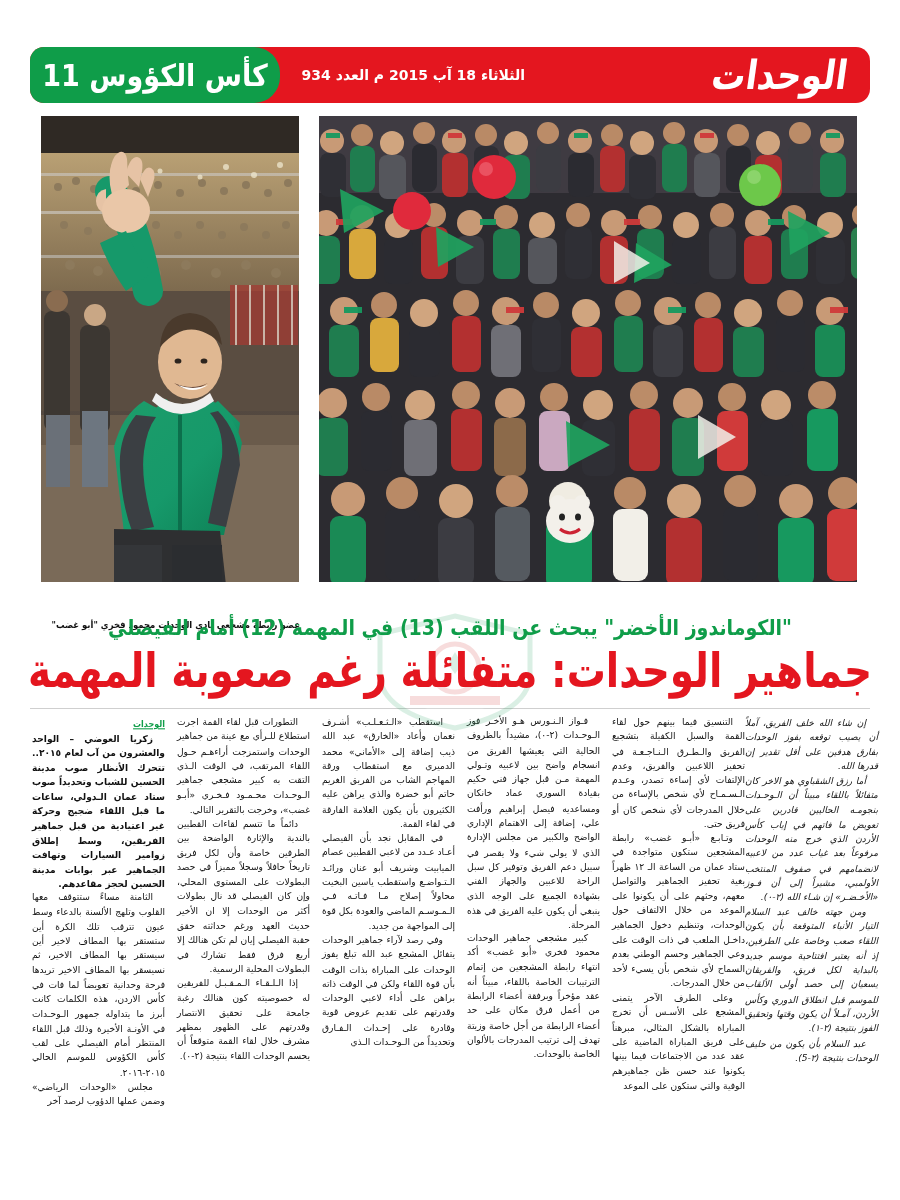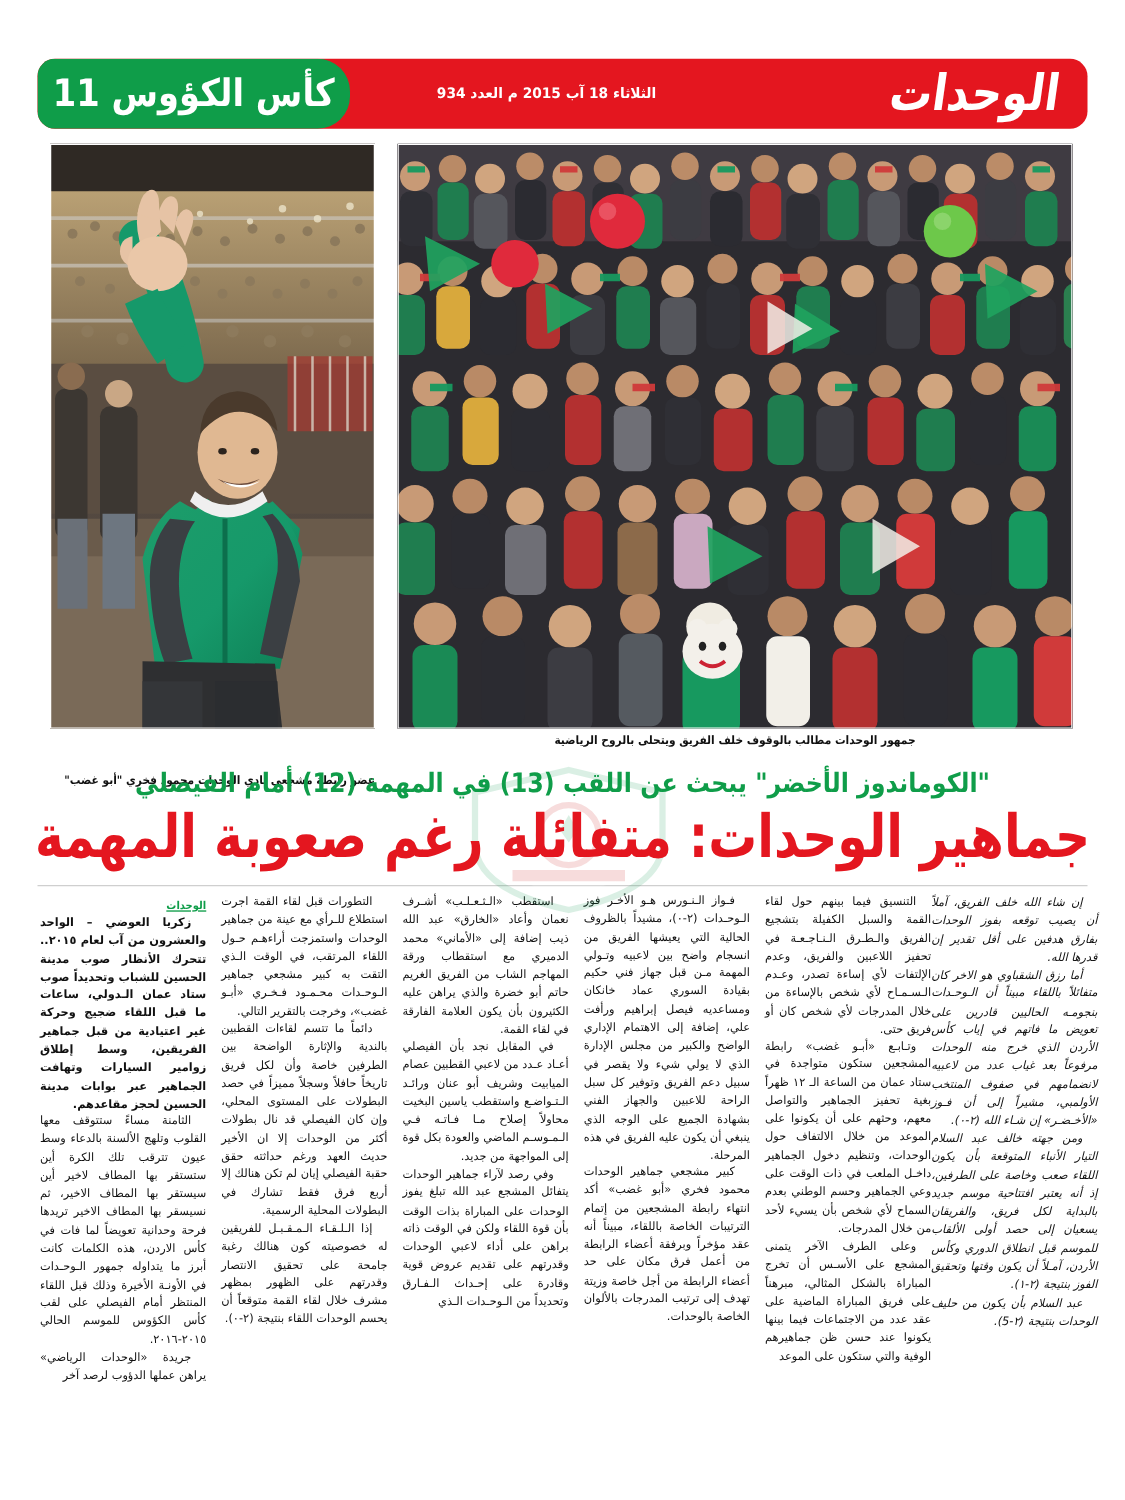--- a/index.html
+++ b/index.html
@@ -25,21 +25,21 @@
     color:#ffffff;font-size:27px;font-weight:bold;letter-spacing:0px;
     direction:rtl;white-space:nowrap;transform:scaleY(1.12);
   }
   .masthead-title{
     position:absolute;right:22px;top:50%;transform:translateY(-50%) skewX(-8deg) scaleY(1.18);
     color:#ffffff;font-size:34px;font-weight:bold;white-space:nowrap;
     letter-spacing:-1px;
   }
   .issue-line{
     position:absolute;right:345px;top:50%;transform:translateY(-50%) scaleY(1.05);
-    color:#ffffff;font-size:11px;font-weight:bold;white-space:nowrap;
+    color:#ffffff;font-size:14px;font-weight:bold;white-space:nowrap;
   }
 
   
   .photo-left{
     position:absolute;left:40px;top:115px;width:260px;height:468px;
     overflow:hidden;background:#3a2f28;
   }
   .photo-right{
     position:absolute;left:318px;top:115px;width:540px;height:468px;
     overflow:hidden;background:#2e2a2c;
@@ -431,21 +431,20 @@
         <ellipse cx="16" cy="10" rx="24" ry="22" fill="#f3f0ea"></ellipse>
         <circle cx="4" cy="-8" r="8" fill="#f3f0ea"></circle>
           <circle cx="28" cy="-8" r="8" fill="#f3f0ea"></circle>
         <ellipse cx="8" cy="6" rx="3" ry="3.6" fill="#222"></ellipse>
           <ellipse cx="24" cy="6" rx="3" ry="3.6" fill="#222"></ellipse>
         <path d="M6 18 q10 8 20 0" stroke="#c23" stroke-width="3" fill="none"></path>
       </g>
       <rect x="0" y="0" width="540" height="468" fill="none" stroke="#ffffff" stroke-width="2"></rect>
     </svg>
   </div>
-  <div class="cap cap-right">جمهور الوحدات مطالب بالوقوف خلف الفريق ويتحلى بالروح الرياضية</div>
 
   <div class="watermark">
     <svg width="170" height="120" viewBox="0 0 170 120">
       <path d="M85 4 L160 22 L160 62 Q160 100 85 116 Q10 100 10 62 L10 22 Z" fill="none" stroke="#1fa35f" stroke-width="5"></path>
       <path d="M85 16 L148 30 L148 62 Q148 92 85 104 Q22 92 22 62 L22 30 Z" fill="#ffffff"></path>
       <circle cx="85" cy="56" r="24" fill="none" stroke="#d12b2b" stroke-width="5"></circle>
       <polygon points="85,40 92,52 85,62 78,52" fill="#1fa35f"></polygon>
       <rect x="40" y="84" width="90" height="9" fill="#d12b2b"></rect>
     </svg>
   </div>
@@ -453,21 +452,21 @@
   <div class="headline">جماهير الوحدات: متفائلة رغم صعوبة المهمة</div>
   <div class="hr-top"></div>
 
   <div class="cols">
 
     <div class="col">
       <div class="byline"></div>
       <div class="byline">الوحدات</div>
       <p class="ptxt k">زكريا العوضي – الواحد والعشرون من آب لعام ٢٠١٥.. تتحرك الأنظار صوب مدينة الحسين للشباب وتحديداً صوب ستاد عمان الـدولي، ساعات ما قبل اللقاء ضجيج وحركة غير اعتيادية من قبل جماهير الفريقين، وسط إطلاق زوامير السيارات وتهافت الجماهير عبر بوابات مدينة الحسين لحجز مقاعدهم.</p>
       <p class="ptxt">الثامنة مساءً ستتوقف معها القلوب وتلهج الألسنة بالدعاء وسط عيون تترقب تلك الكرة أين ستستقر بها المطاف لاخير أين سيستقر بها المطاف الاخير، ثم نسيسقر بها المطاف الاخير تريدها فرحة وحدانية تعويضاً لما فات في كأس الاردن، هذه الكلمات كانت أبرز ما يتداوله جمهور الـوحـدات في الأونـة الأخيرة وذلك قبل اللقاء المنتظر أمام الفيصلي على لقب كأس الكؤوس للموسم الحالي ٢٠١٥-٢٠١٦.</p>
-      <p class="ptxt">جريدة «الوحدات الرياضي» يراهن عملها الدؤوب لرصد آخر</p>
+      <p class="ptxt">مجلس «الوحدات الرياضي» وضمن عملها الدؤوب لرصد آخر</p>
     </div>
 
     <div class="col">
       <p class="ptxt">التطورات قبل لقاء القمة اجرت استطلاع للـرأي مع عينة من جماهير الوحدات واستمزجت أراءهـم حـول اللقاء المرتقب، في الوقت الـذي التقت به كبير مشجعي جماهير الـوحـدات محـمـود فـخـري «أبـو غضب»، وخرجت بالتقرير التالي.</p>
       <p class="ptxt">دائماً ما تتسم لقاءات القطبين بالندية والإثارة الواضحة بين الطرفين خاصة وأن لكل فريق تاريخاً حافلاً وسجلاً مميزاً في حصد البطولات على المستوى المحلي، وإن كان الفيصلي قد نال بطولات أكثر من الوحدات إلا ان الأخير حديث العهد ورغم حداثته حقق حقبة الفيصلي إيان لم تكن هنالك إلا أربع فرق فقط تشارك في البطولات المحلية الرسمية.</p>
       <p class="ptxt">إذا الـلـقـاء الـمـقـبـل للفريقين له خصوصيته كون هنالك رغبة جامحة على تحقيق الانتصار وقدرتهم على الظهور بمظهر مشرف خلال لقاء القمة متوقعاً أن يحسم الوحدات اللقاء بنتيجة (٢-٠).</p>
     </div>
 
     <div class="col">
       <p class="ptxt">استقطب «الـثـعـلـب» أشـرف نعمان وأعاد «الخارق» عبد الله ذيب إضافة إلى «الأماني» محمد الدميري مع استقطاب ورقة المهاجم الشاب من الفريق الغريم حاتم أبو خضرة والذي يراهن عليه الكثيرون بأن يكون العلامة الفارقة في لقاء القمة.</p>

